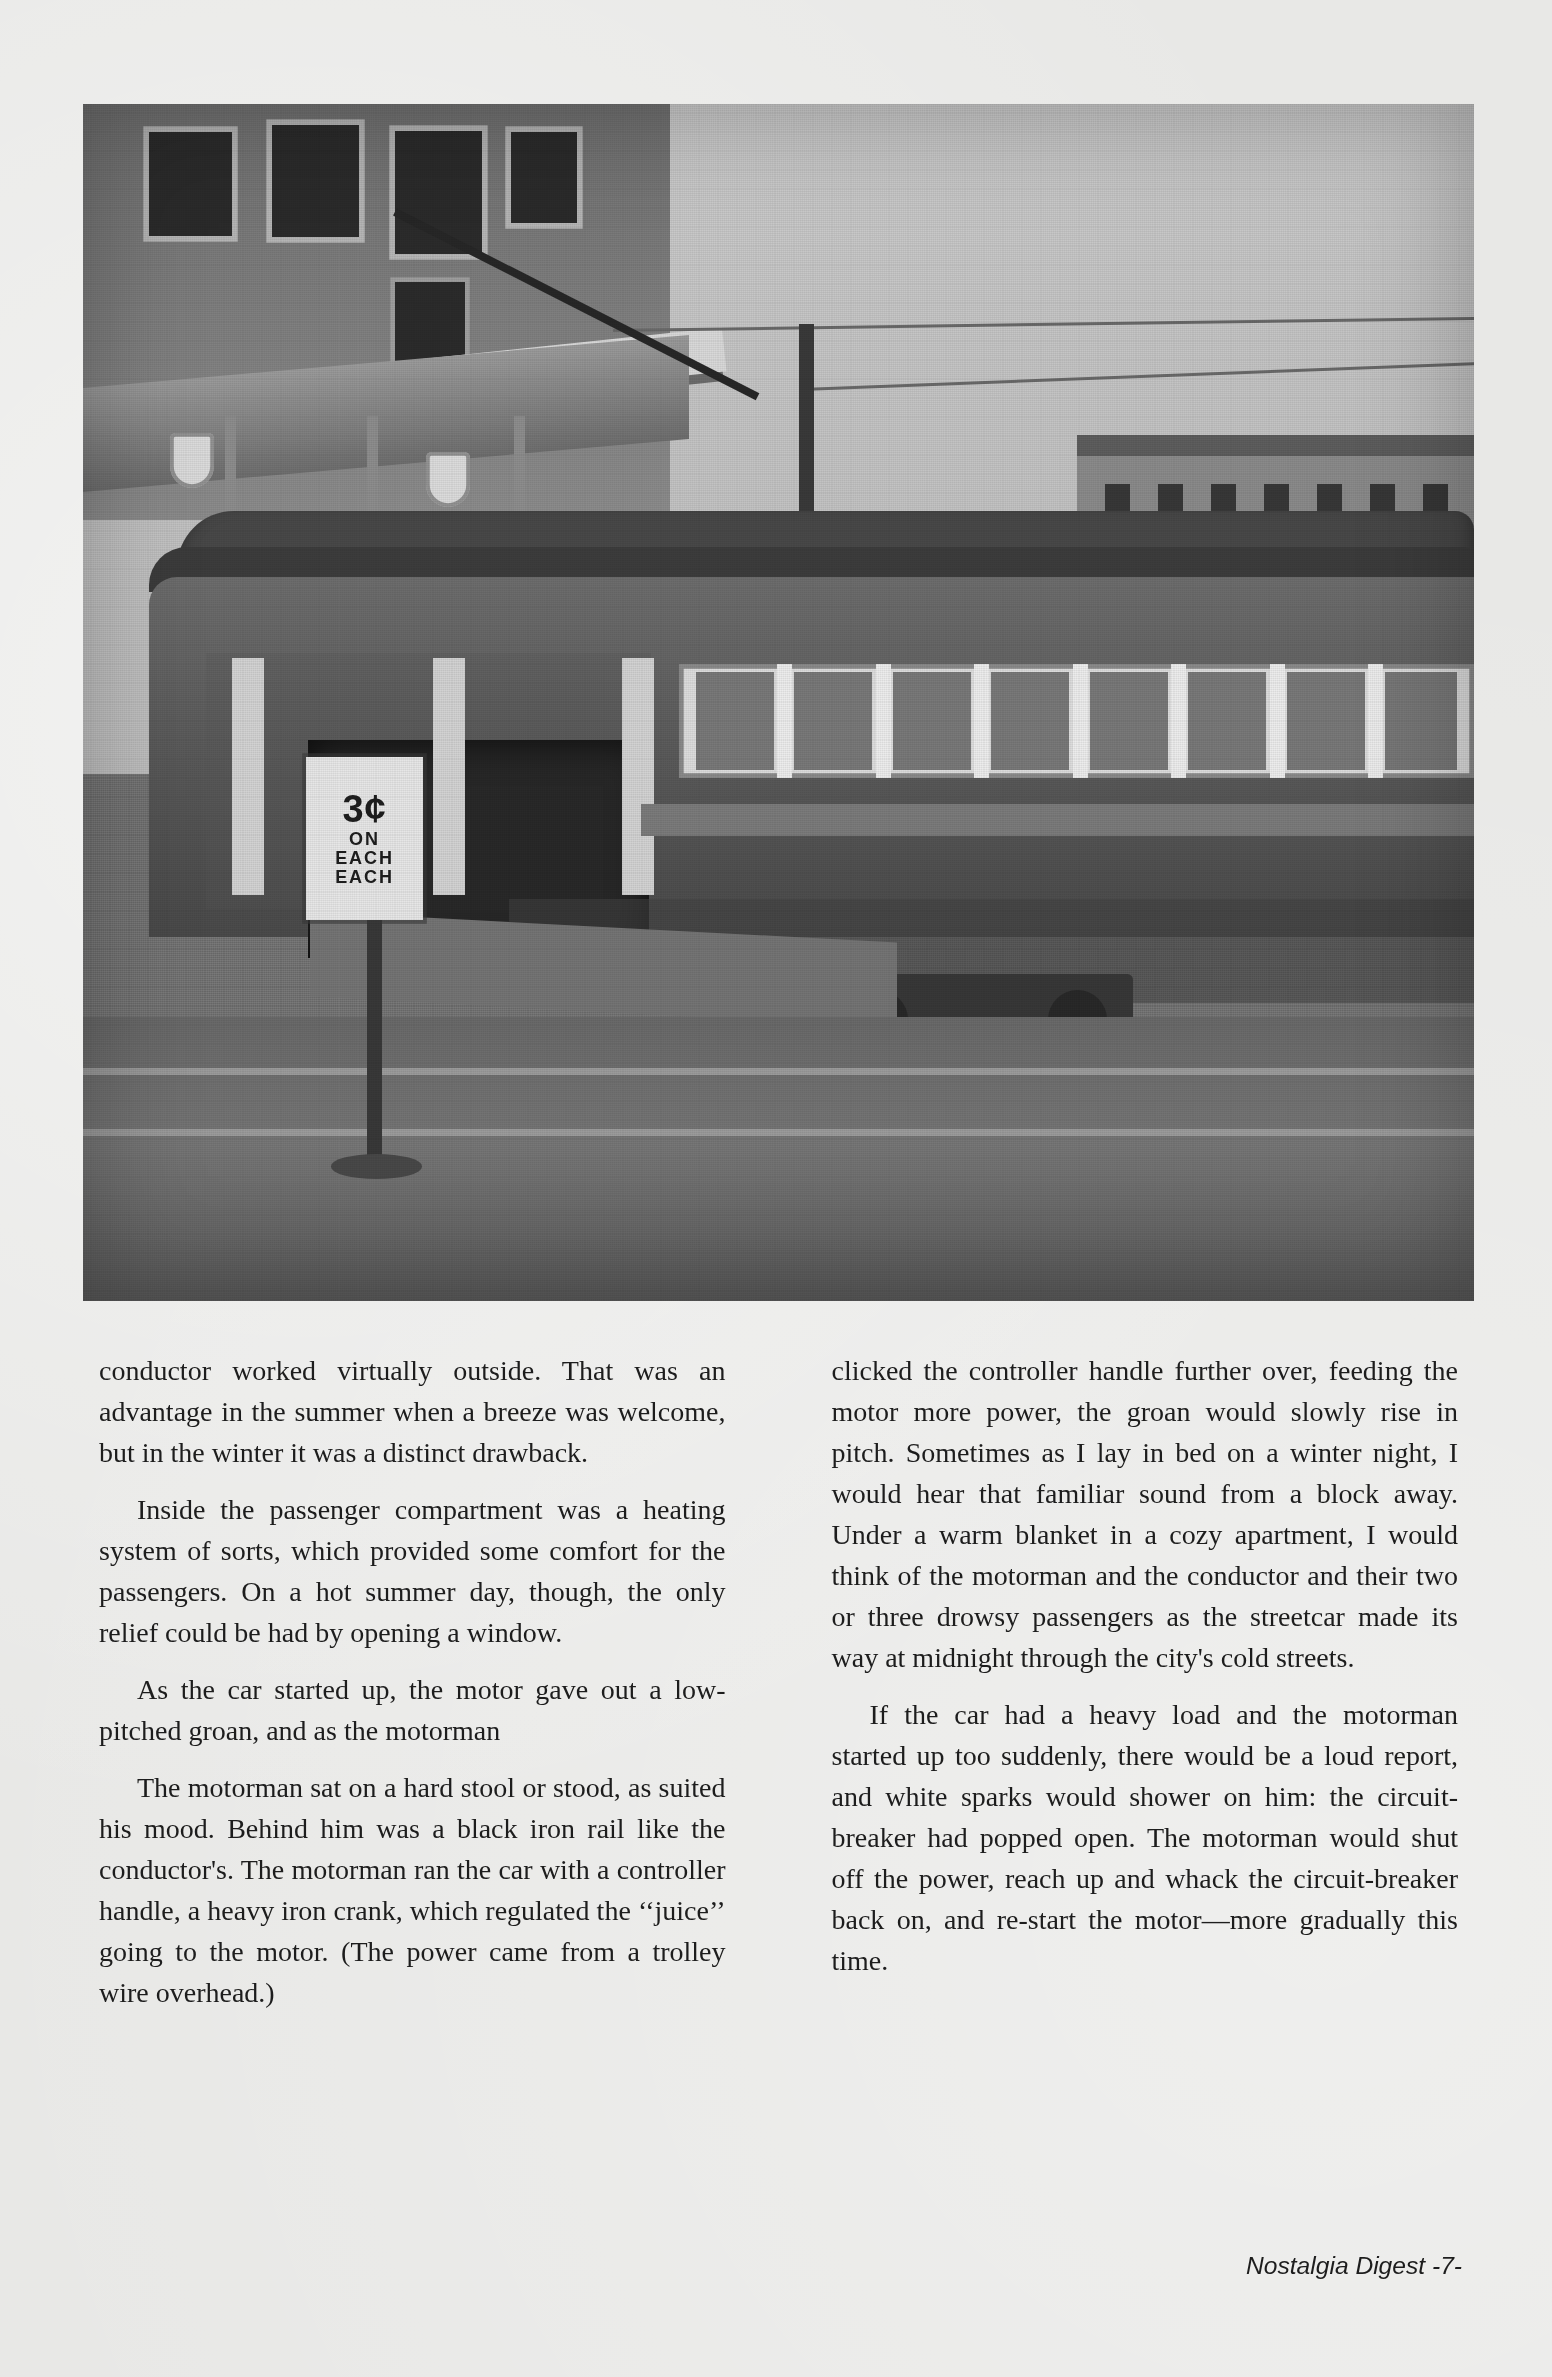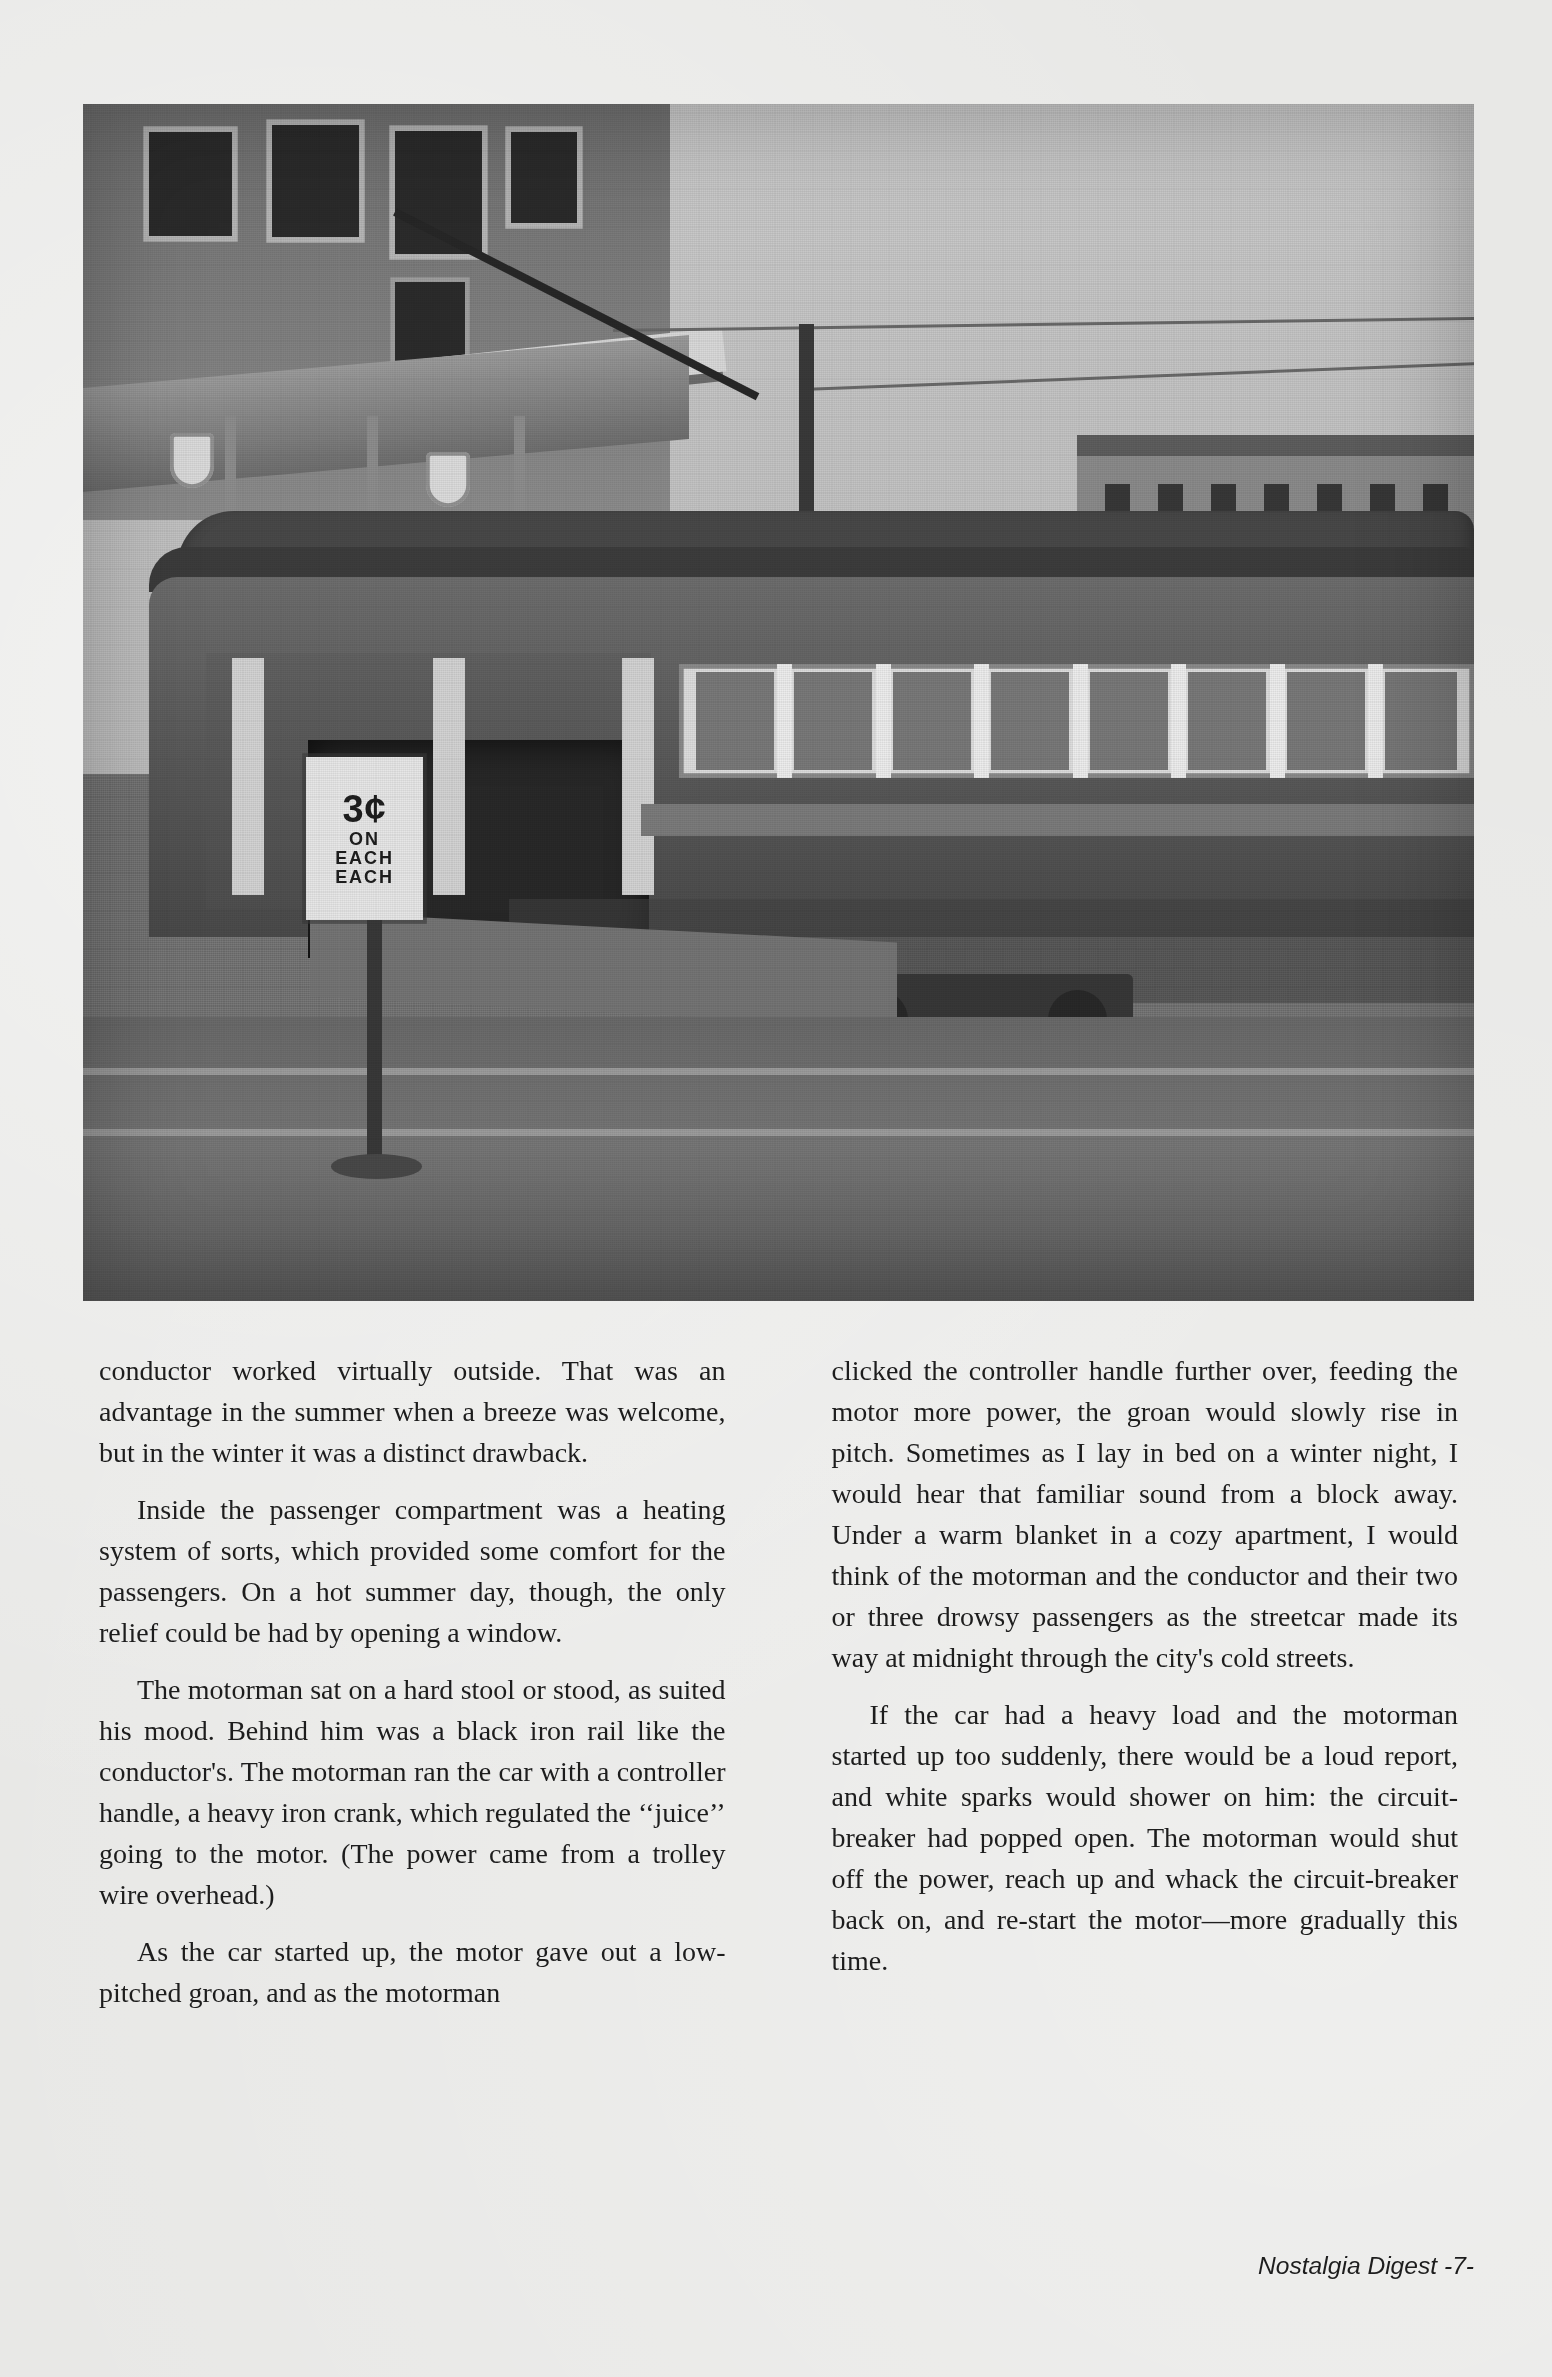--- a/index.html
+++ b/index.html
@@ -325,21 +325,21 @@
     font-size: 28px;
     line-height: 41px;
     text-align: justify;
     text-justify: inter-word;
     color: #1d1d1d;
     hyphens: manual;
   }
   .col p.indent { text-indent: 38px; }
   .colophon {
     position: absolute;
-    right: 0;
+    right: 12px;
     top: 2148px;
     font-family: "Liberation Sans", sans-serif;
     font-style: italic;
     font-size: 24.6px;
     color: #1d1d1d;
   }
 </style>
 </head>
 <body>
 
@@ -440,22 +440,22 @@
 
         <div class="grain"></div>
         <div class="photo-vig"></div>
       </div>
     </div>
 
     <div class="columns">
       <div class="col">
         <p>conductor worked virtually outside. That was an advantage in the summer when a breeze was welcome, but in the winter it was a distinct drawback.</p>
         <p class="indent">Inside the passenger compartment was a heating system of sorts, which provided some comfort for the passengers. On a hot summer day, though, the only relief could be had by opening a window.</p>
+        <p class="indent">As the car started up, the motor gave out a low-pitched groan, and as the motorman</p>
         <p class="indent">The motorman sat on a hard stool or stood, as suited his mood. Behind him was a black iron rail like the conductor's. The motorman ran the car with a controller handle, a heavy iron crank, which regulated the ‘‘juice’’ going to the motor. (The power came from a trolley wire overhead.)</p>
-        <p class="indent">As the car started up, the motor gave out a low-pitched groan, and as the motorman</p>
       </div>
       <div class="col">
         <p>clicked the controller handle further over, feeding the motor more power, the groan would slowly rise in pitch. Sometimes as I lay in bed on a winter night, I would hear that familiar sound from a block away. Under a warm blanket in a cozy apartment, I would think of the motorman and the conductor and their two or three drowsy passengers as the streetcar made its way at midnight through the city's cold streets.</p>
         <p class="indent">If the car had a heavy load and the motorman started up too suddenly, there would be a loud report, and white sparks would shower on him: the circuit-breaker had popped open. The motorman would shut off the power, reach up and whack the circuit-breaker back on, and re-start the motor—more gradually this time.</p>
       </div>
     </div>
 
     <div class="colophon">Nostalgia Digest -7-</div>
 
   </div>

